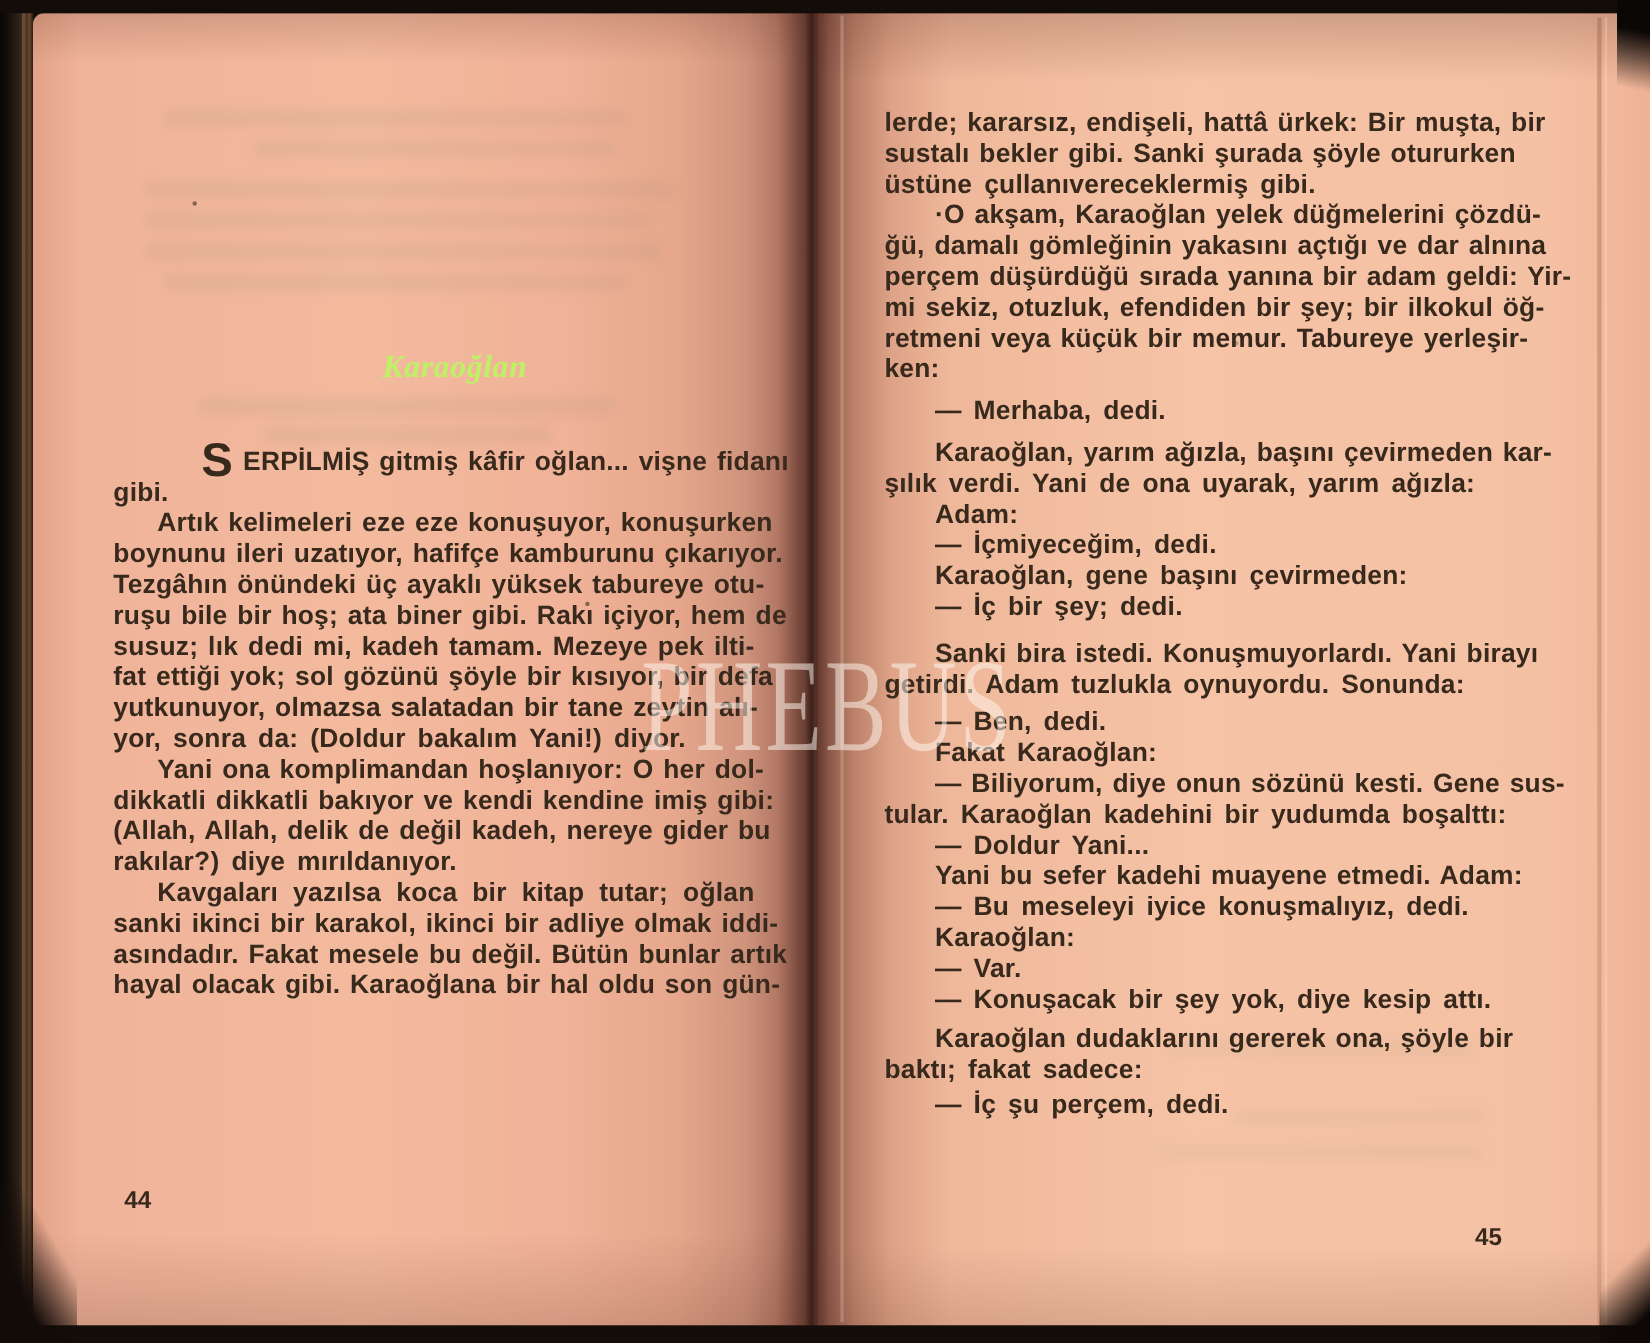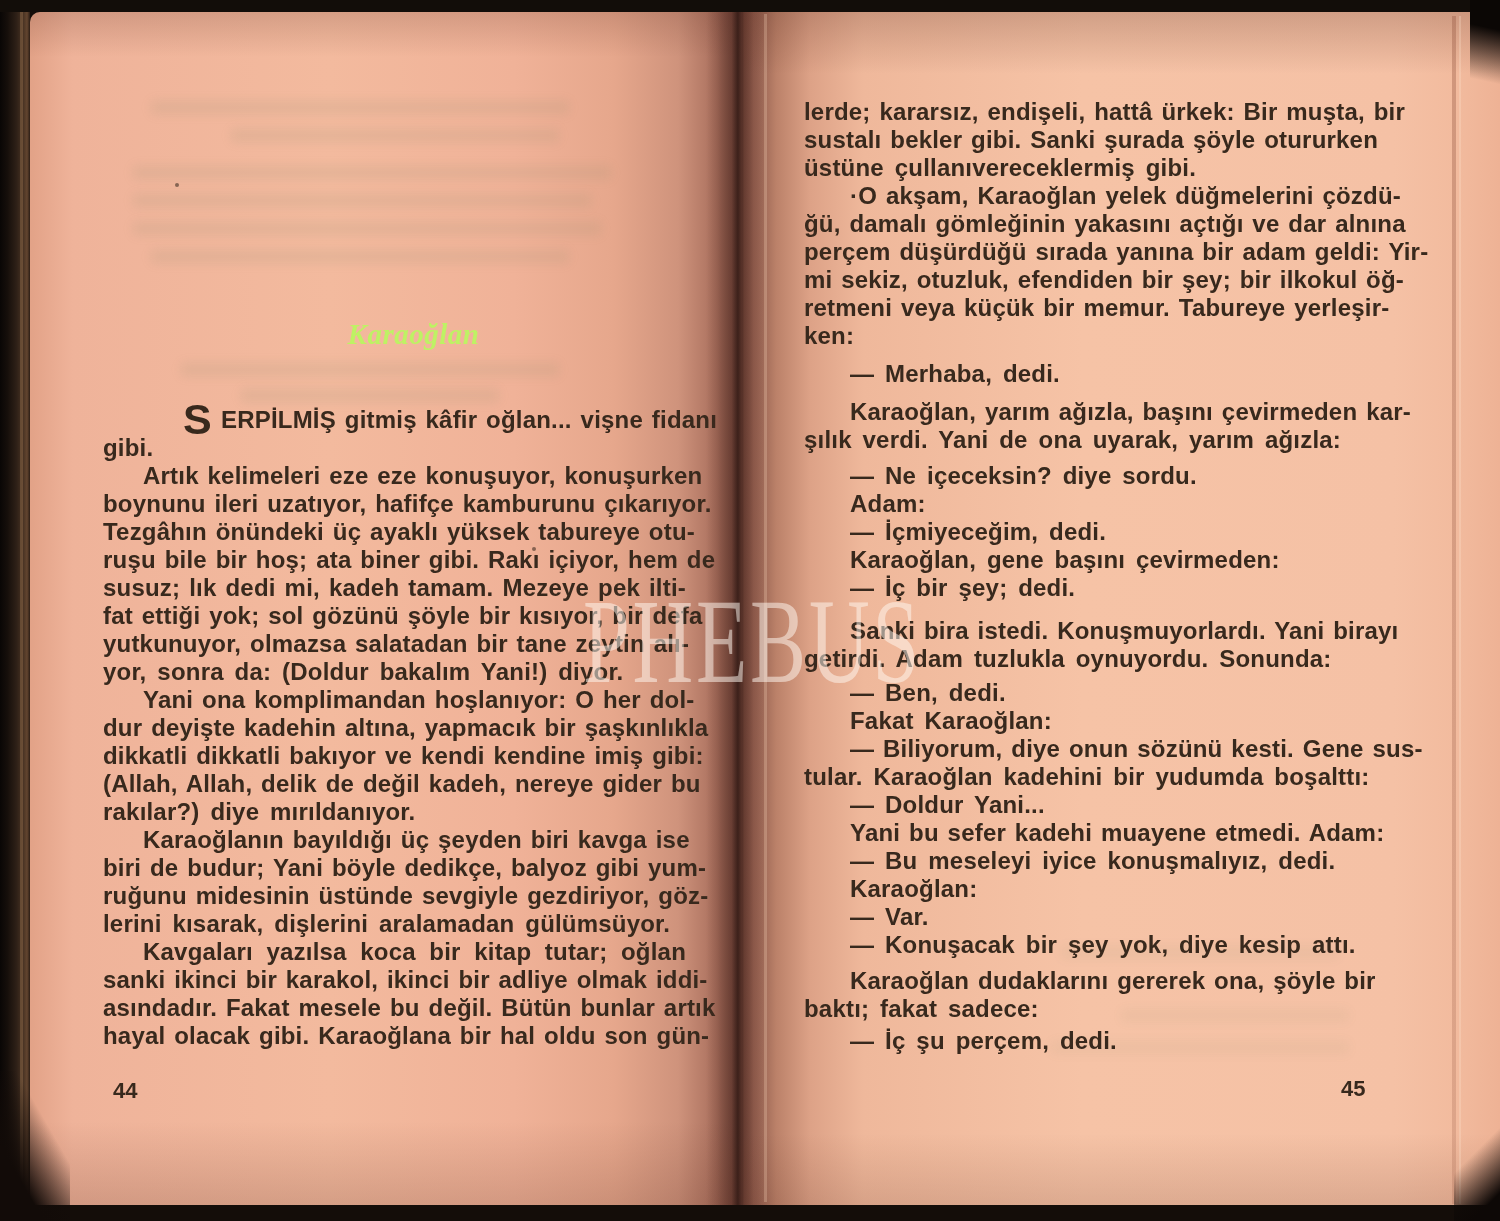--- a/index.html
+++ b/index.html
@@ -53,21 +53,21 @@
   .ln.last{text-align-last:left;word-spacing:4px;}
   .body-left .ln.ind{padding-left:40px;}
   .body-right .ln.ind{padding-left:46px;}
   .ln.dropline{padding-left:118px;}
   .dropcap{position:absolute;left:80px;top:-8px;font-size:43px;line-height:43px;font-weight:700;}
   .page-title{position:absolute;left:103px;top:318px;width:583px;box-sizing:border-box;
     padding-left:38px;text-align:center;font-family:"Liberation Serif","DejaVu Serif",serif;
     font-style:italic;font-weight:600;font-size:29px;color:#bef264;letter-spacing:.5px;}
   .pagenum{position:absolute;color:#38291d;font-weight:700;font-size:22px;}
   .pagenum-left{left:113px;top:1078px;}
-  .pagenum-right{left:1341px;top:1076px;}
+  .pagenum-right{left:1341px;top:1112px;}
 
   
   .watermark{position:absolute;left:583px;top:592px;z-index:6;
     font-family:"Liberation Serif","DejaVu Serif",serif;font-size:120px;line-height:100px;
     font-weight:400;letter-spacing:4px;color:rgba(255,248,240,.52);
     transform:scaleX(.70);transform-origin:left top;pointer-events:none;}
 
   
   .ghost{position:absolute;height:15px;border-radius:7px;background:rgba(140,140,110,.12);
     filter:blur(5px);pointer-events:none;}
@@ -108,30 +108,23 @@
         <div class="ln">boynunu ileri uzatıyor, hafifçe kamburunu çıkarıyor.</div>
         <div class="ln">Tezgâhın önündeki üç ayaklı yüksek tabureye otu-</div>
         <div class="ln">ruşu bile bir hoş; ata biner gibi. Rakı içiyor, hem de</div>
         <div class="ln">susuz; lık dedi mi, kadeh tamam. Mezeye pek ilti-</div>
         <div class="ln">fat ettiği yok; sol gözünü şöyle bir kısıyor, bir defa</div>
         <div class="ln">yutkunuyor, olmazsa salatadan bir tane zeytin alı-</div>
         <div class="ln last">yor, sonra da: (Doldur bakalım Yani!) diyor.</div>
       </div>
       <div class="para">
         <div class="ln ind">Yani ona komplimandan hoşlanıyor: O her dol-</div>
-        <div class="ln">dur deyişte kadehin altına, yapmacık bir şaşkınlıkla</div>
         <div class="ln">dikkatli dikkatli bakıyor ve kendi kendine imiş gibi:</div>
         <div class="ln">(Allah, Allah, delik de değil kadeh, nereye gider bu</div>
         <div class="ln last">rakılar?) diye mırıldanıyor.</div>
-      </div>
-      <div class="para">
-        <div class="ln ind">Karaoğlanın bayıldığı üç şeyden biri kavga ise</div>
-        <div class="ln">biri de budur; Yani böyle dedikçe, balyoz gibi yum-</div>
-        <div class="ln">ruğunu midesinin üstünde sevgiyle gezdiriyor, göz-</div>
-        <div class="ln last">lerini kısarak, dişlerini aralamadan gülümsüyor.</div>
       </div>
       <div class="para">
         <div class="ln ind">Kavgaları yazılsa koca bir kitap tutar; oğlan</div>
         <div class="ln">sanki ikinci bir karakol, ikinci bir adliye olmak iddi-</div>
         <div class="ln">asındadır. Fakat mesele bu değil. Bütün bunlar artık</div>
         <div class="ln">hayal olacak gibi. Karaoğlana bir hal oldu son gün-</div>
       </div>
     </div>
   <div class="body-text body-right" id="body-right">
       <div class="para">
@@ -146,23 +139,20 @@
         <div class="ln">mi sekiz, otuzluk, efendiden bir şey; bir ilkokul öğ-</div>
         <div class="ln">retmeni veya küçük bir memur. Tabureye yerleşir-</div>
         <div class="ln last">ken:</div>
       </div>
       <div class="para" style="margin-top: 10px;">
         <div class="ln last ind">— Merhaba, dedi.</div>
       </div>
       <div class="para" style="margin-top: 10px;">
         <div class="ln ind">Karaoğlan, yarım ağızla, başını çevirmeden kar-</div>
         <div class="ln last">şılık verdi. Yani de ona uyarak, yarım ağızla:</div>
-      </div>
-      <div class="para" style="margin-top: 8px;">
-        <div class="ln last ind">— Ne içeceksin? diye sordu.</div>
       </div>
       <div class="para">
         <div class="ln last ind">Adam:</div>
       </div>
       <div class="para">
         <div class="ln last ind">— İçmiyeceğim, dedi.</div>
       </div>
       <div class="para">
         <div class="ln last ind">Karaoğlan, gene başını çevirmeden:</div>
       </div>

